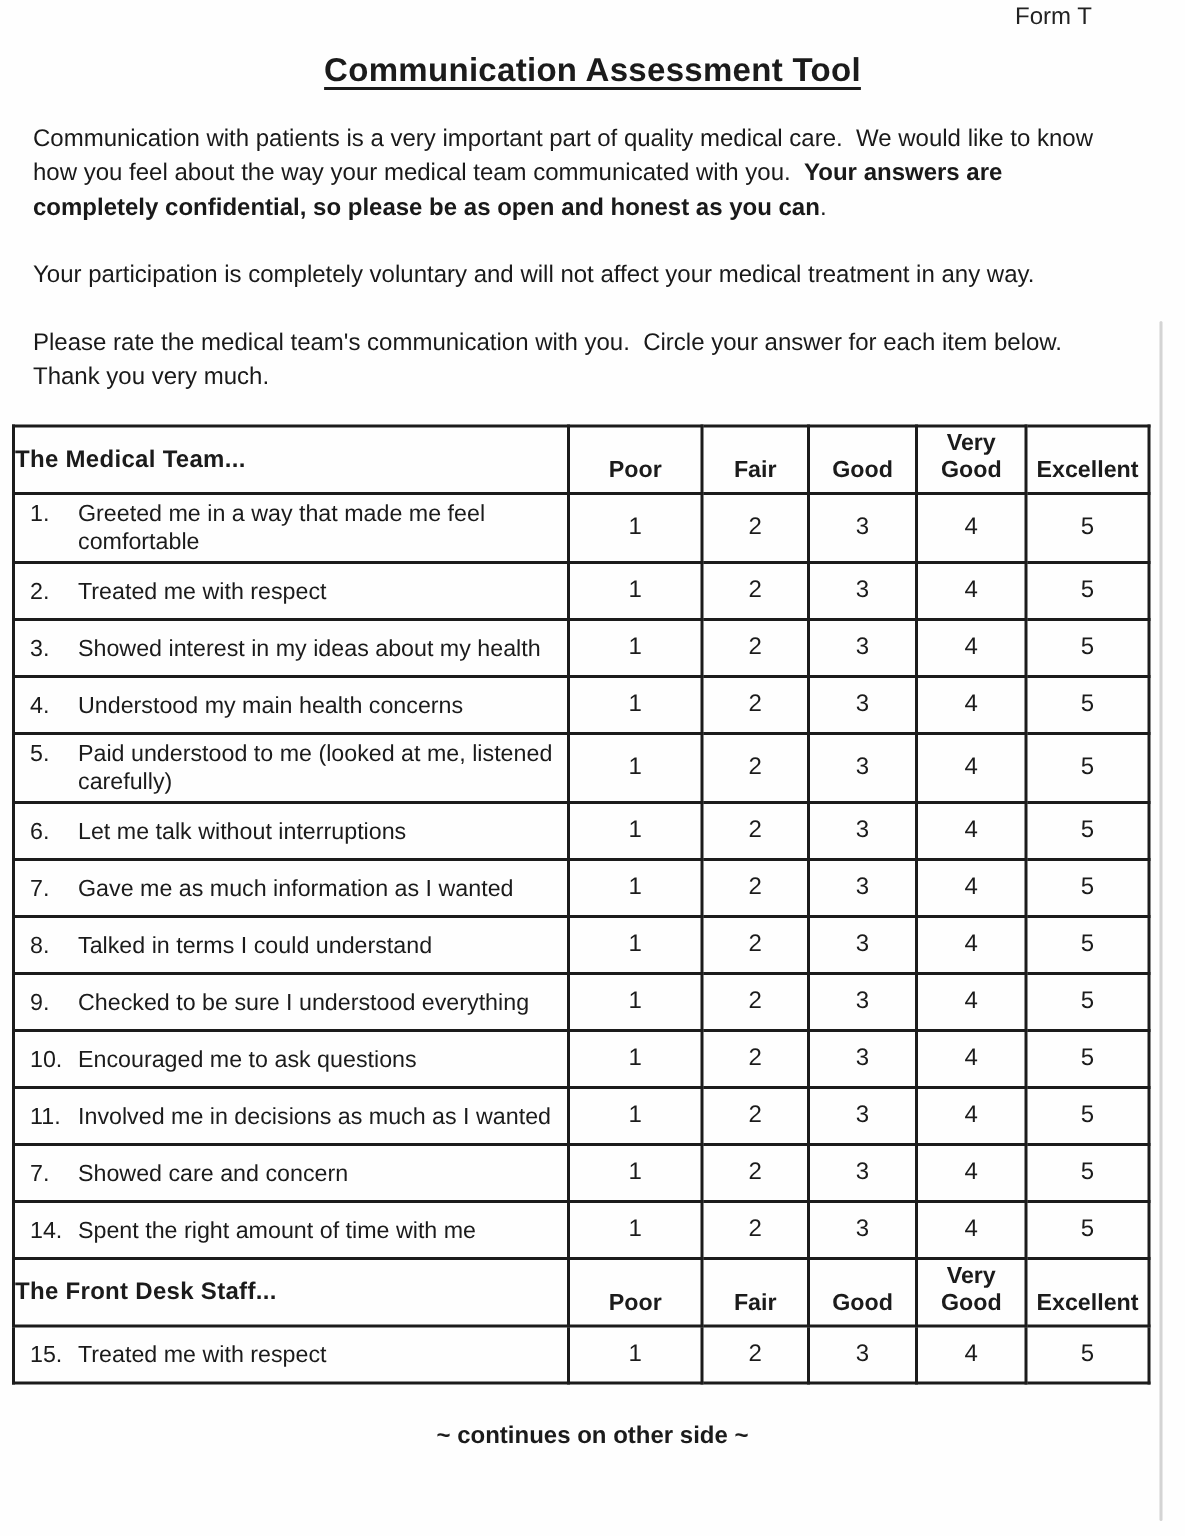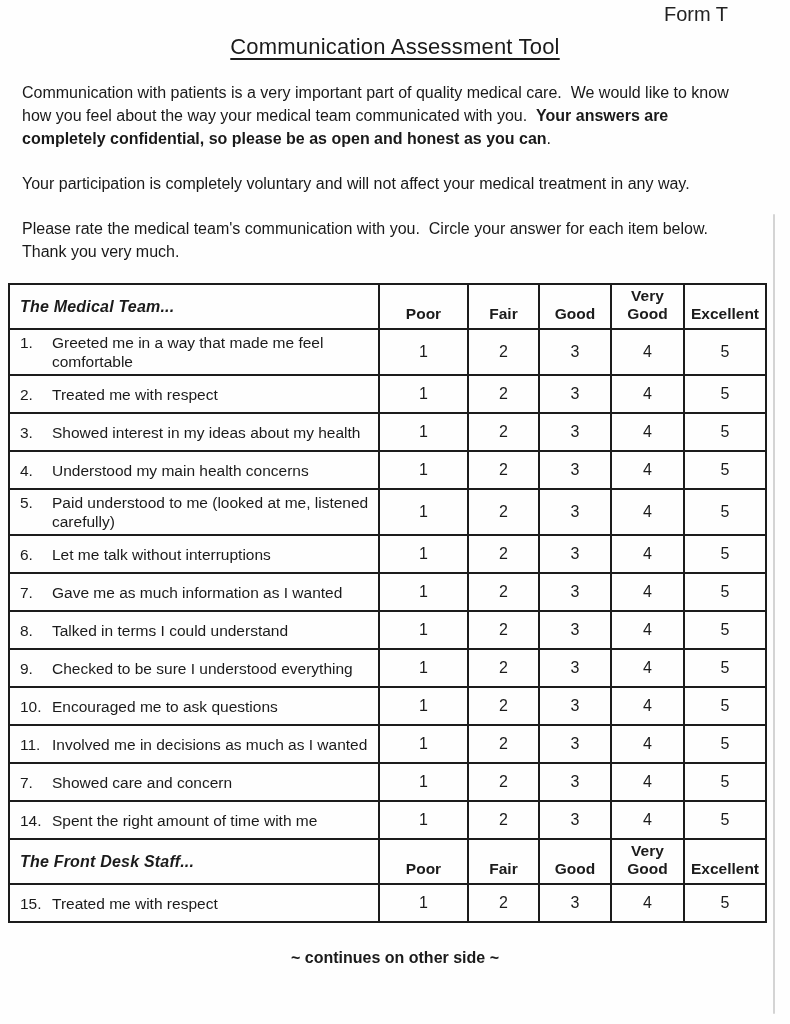--- a/index.html
+++ b/index.html
@@ -13,28 +13,28 @@
     position: relative;
     width: 790px;
     height: 1024px;
     background: #fefefe;
     overflow: hidden;
   }
   .form-label {
     position: absolute;
     top: 3px;
     right: 62px;
-    font-size: 20px;
+    font-size: 16px;
     color: #222;
   }
   .page-title {
     margin-top: 34px;
     text-align: center;
     font-size: 22px;
-    font-weight: normal;
+    font-weight: bold;
     letter-spacing: 0.2px;
   }
   .page-title .underlined {
     text-decoration: underline;
     text-decoration-thickness: 2px;
     text-underline-offset: 4px;
   }
   .intro {
     margin-left: 22px;
     width: 720px;
@@ -56,24 +56,22 @@
   }
   .cat-table td {
     border: 2px solid #1c1c1c;
     font-size: 15.5px;
     vertical-align: middle;
   }
   tr.header-row { height: 42px; }
   td.section-cell {
     font-size: 16px;
     font-weight: bold;
-    padding-left: 10px;
     vertical-align: middle;
     letter-spacing: 0.2px;
-    font-style: italic;
   }
   td.rating-header-cell {
     text-align: center;
     vertical-align: bottom;
     font-weight: bold;
     font-size: 15.5px;
     line-height: 18px;
     padding: 2px 4px 5px 4px;
   }
   tr.item-row { height: 38px; }

